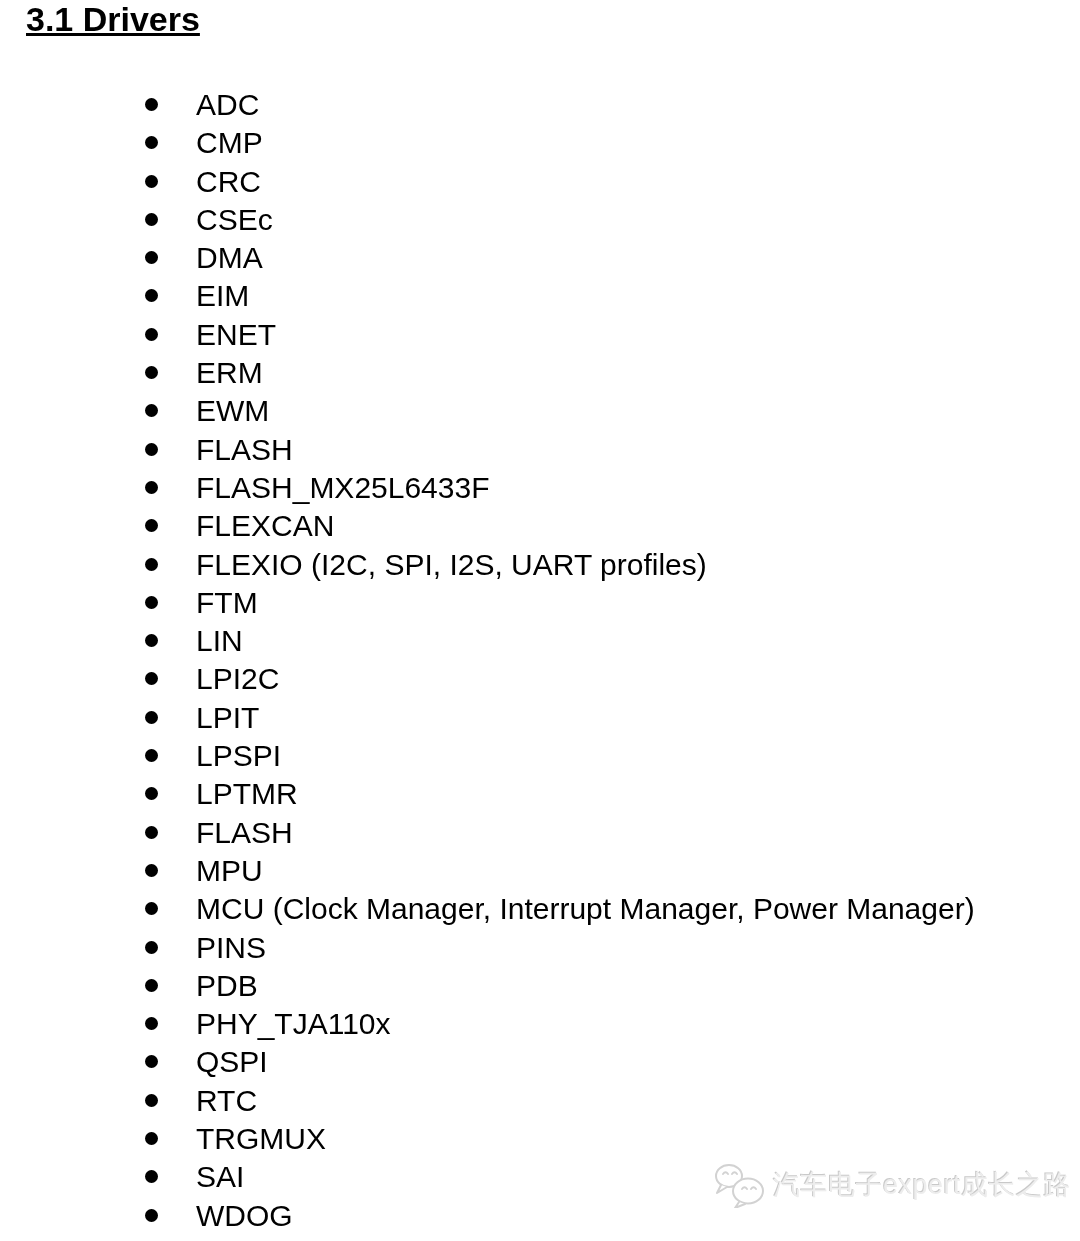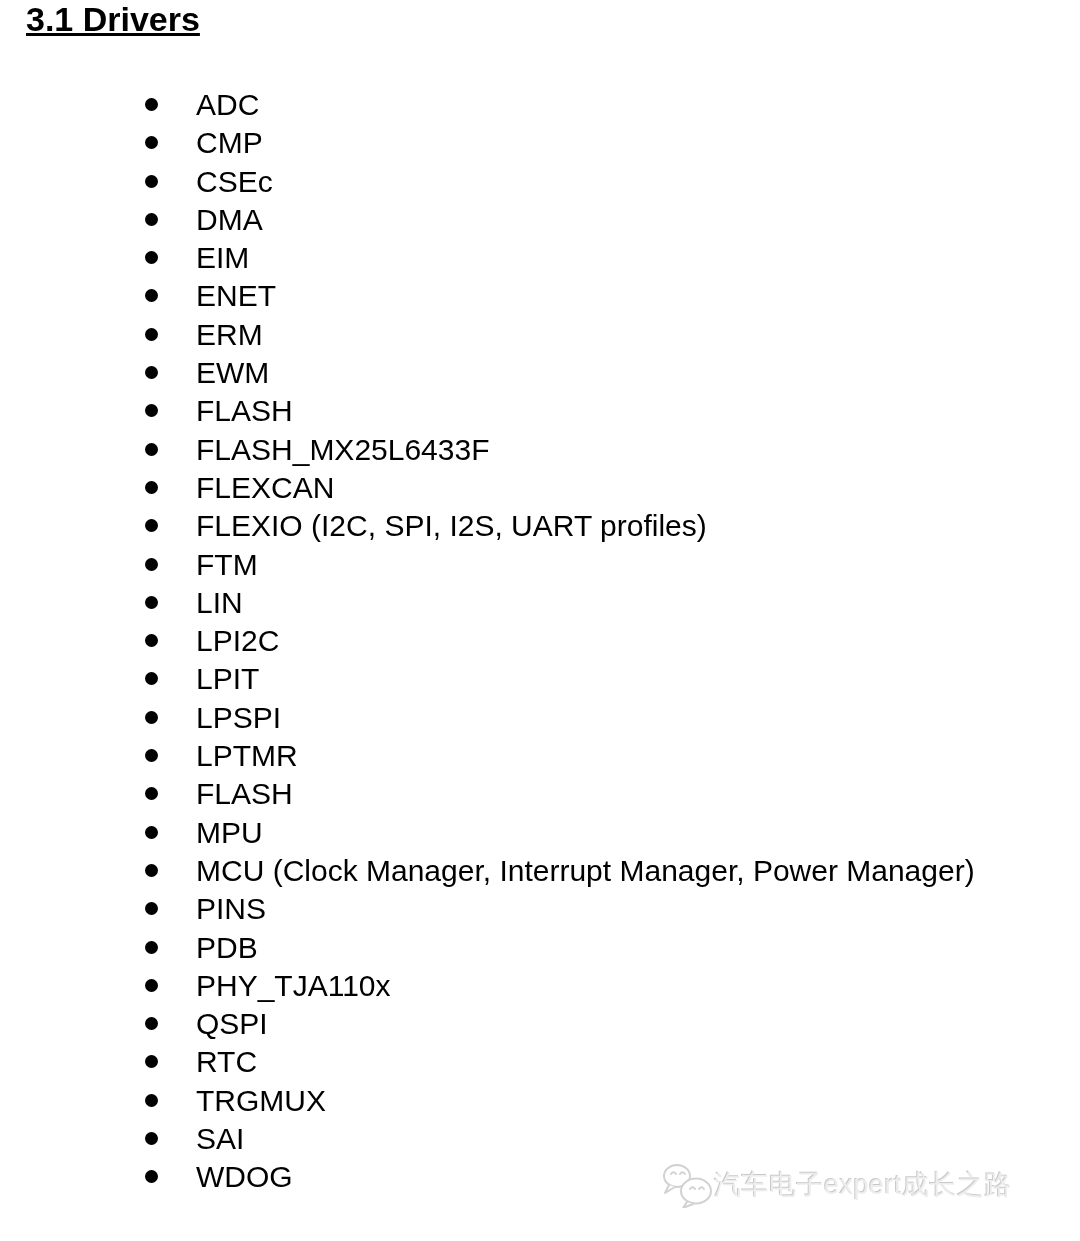--- a/index.html
+++ b/index.html
@@ -50,25 +50,26 @@
     position: absolute;
     left: 141px;
     top: 12px;
     width: 13px;
     height: 13px;
     border-radius: 50%;
     background: #000000;
   }
   .watermark {
     position: absolute;
-    left: 660px;
+    left: 712px;
     top: 1162px;
     height: 46px;
     display: flex;
     align-items: center;
+    gap: 7px;
     user-select: none;
   }
   .watermark svg {
     flex: 0 0 auto;
   }
   .wm-text {
     font-size: 27px;
     line-height: 27px;
     color: #ededed;
     letter-spacing: 0.5px;
@@ -79,20 +80,21 @@
 </head>
 <body>
 
 <div class="page">
 
   <h1 class="heading">3.1 Drivers</h1>
 
   <ul class="drivers">
       <li><span class="bullet"></span><span class="label">ADC</span></li>
       <li><span class="bullet"></span><span class="label">CMP</span></li>
+      <li><span class="bullet"></span><span class="label">CRC</span></li>
       <li><span class="bullet"></span><span class="label">CSEc</span></li>
       <li><span class="bullet"></span><span class="label">DMA</span></li>
       <li><span class="bullet"></span><span class="label">EIM</span></li>
       <li><span class="bullet"></span><span class="label">ENET</span></li>
       <li><span class="bullet"></span><span class="label">ERM</span></li>
       <li><span class="bullet"></span><span class="label">EWM</span></li>
       <li><span class="bullet"></span><span class="label">FLASH</span></li>
       <li><span class="bullet"></span><span class="label">FLASH_MX25L6433F</span></li>
       <li><span class="bullet"></span><span class="label">FLEXCAN</span></li>
       <li><span class="bullet"></span><span class="label">FLEXIO (I2C, SPI, I2S, UART profiles)</span></li>

